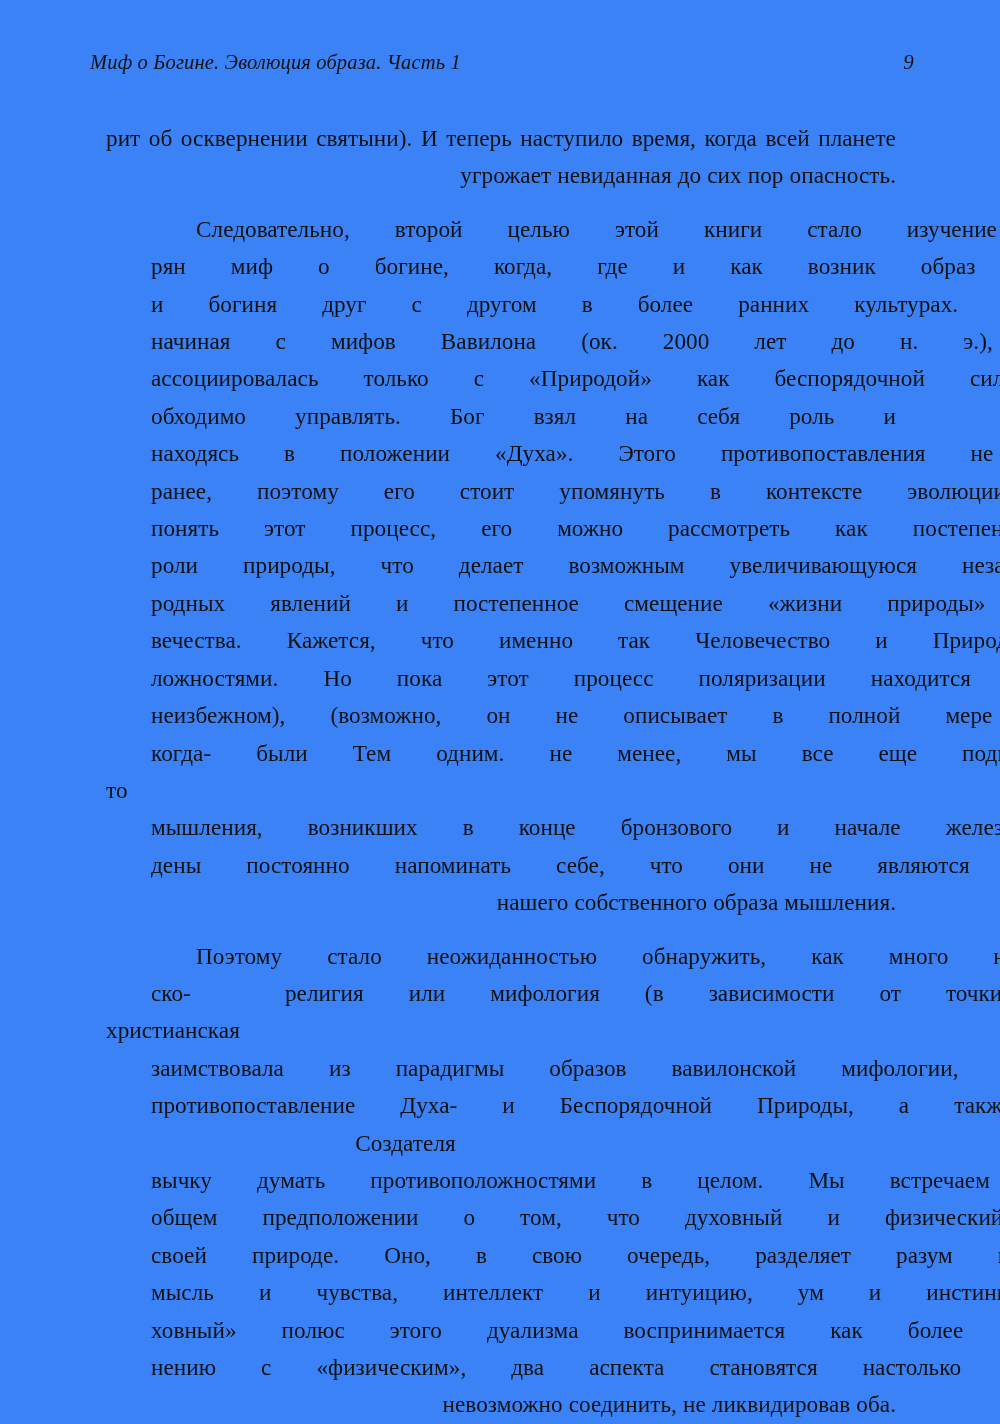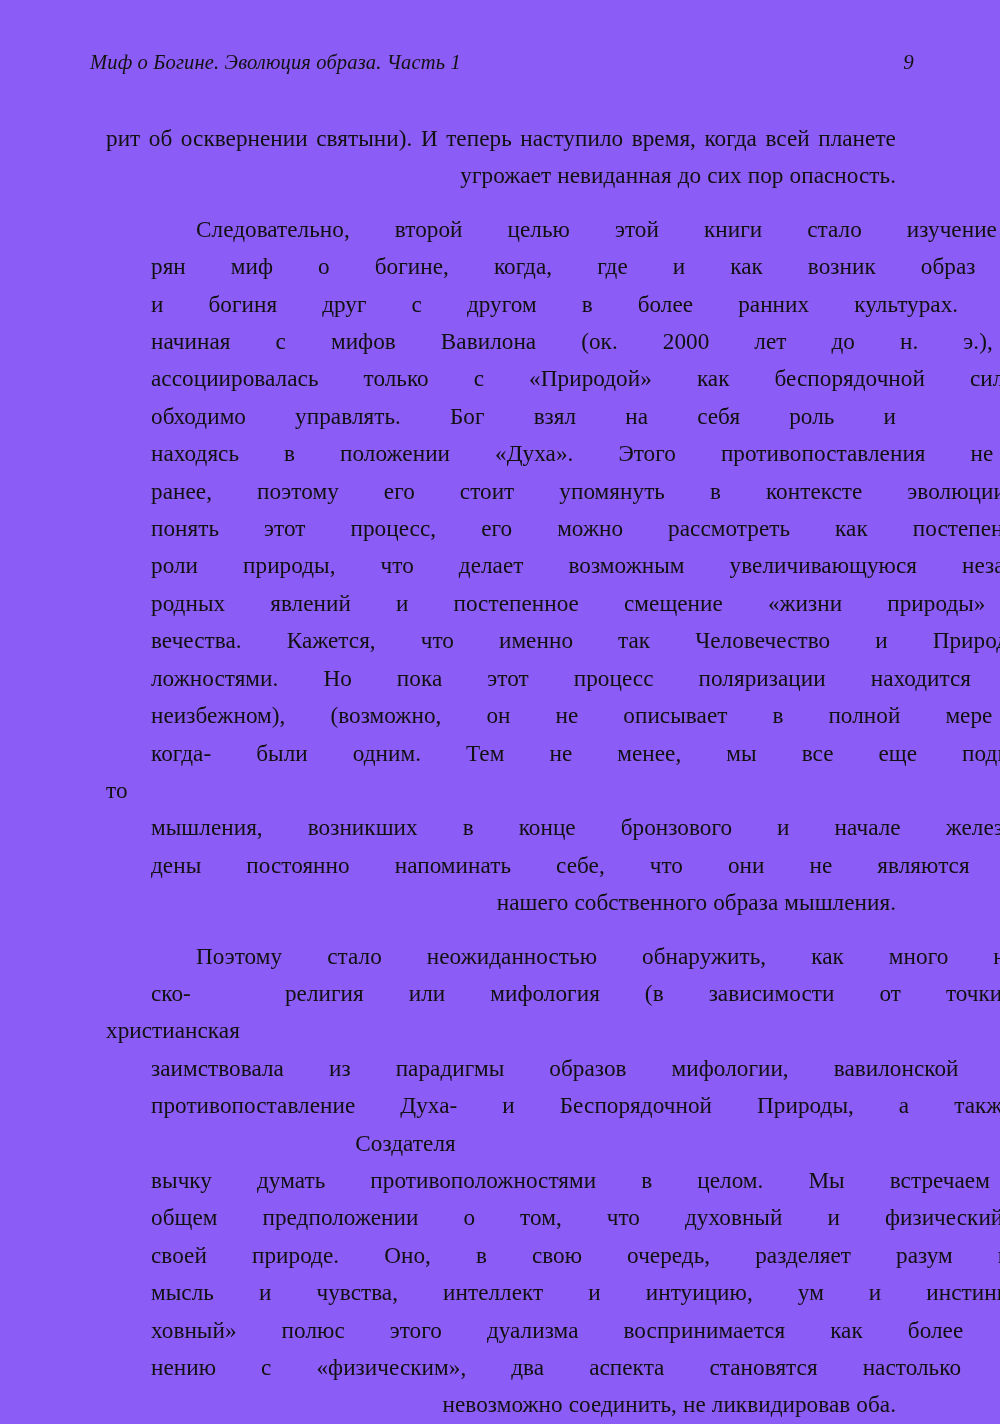--- a/index.html
+++ b/index.html
@@ -5,21 +5,21 @@
 <style>
   html, body {
     margin: 0;
     padding: 0;
     background: #ffffff;
   }
   .page {
     position: relative;
     width: 1000px;
     height: 1424px;
-    background: #8b5cf6;
+    background: #3b82f6;
     overflow: hidden;
     box-sizing: border-box;
     font-family: "Liberation Serif", "DejaVu Serif", serif;
     color: #111111;
   }
 
   
   .running-head {
     position: absolute;
     left: 90px;
@@ -262,22 +262,22 @@
           <span class="w">не</span>
           <span class="w">описывает</span>
           <span class="w">в</span>
           <span class="w">полной</span>
           <span class="w">мере</span>
           <span class="w">два</span>
         </span>
         <span class="ln j">
           <span class="w">когда-то</span>
           <span class="w">были</span>
+          <span class="w">Тем</span>
           <span class="w">одним.</span>
-          <span class="w">Тем</span>
           <span class="w">не</span>
           <span class="w">менее,</span>
           <span class="w">мы</span>
           <span class="w">все</span>
           <span class="w">еще</span>
           <span class="w">подвержены</span>
         </span>
         <span class="ln j">
           <span class="w">мышления,</span>
           <span class="w">возникших</span>
@@ -320,22 +320,22 @@
           <span class="w">зависимости</span>
           <span class="w">от</span>
           <span class="w">точки</span>
           <span class="w">зрения)</span>
         </span>
         <span class="ln j">
           <span class="w">заимствовала</span>
           <span class="w">из</span>
           <span class="w">парадигмы</span>
           <span class="w">образов</span>
+          <span class="w">вавилонской</span>
           <span class="w">мифологии,</span>
-          <span class="w">вавилонской</span>
           <span class="w">в</span>
           <span class="w">частности,</span>
         </span>
         <span class="ln j">
           <span class="w">противопоставление</span>
           <span class="w">Духа-Создателя</span>
           <span class="w">и</span>
           <span class="w">Беспорядочной</span>
           <span class="w">Природы,</span>
           <span class="w">а</span>

